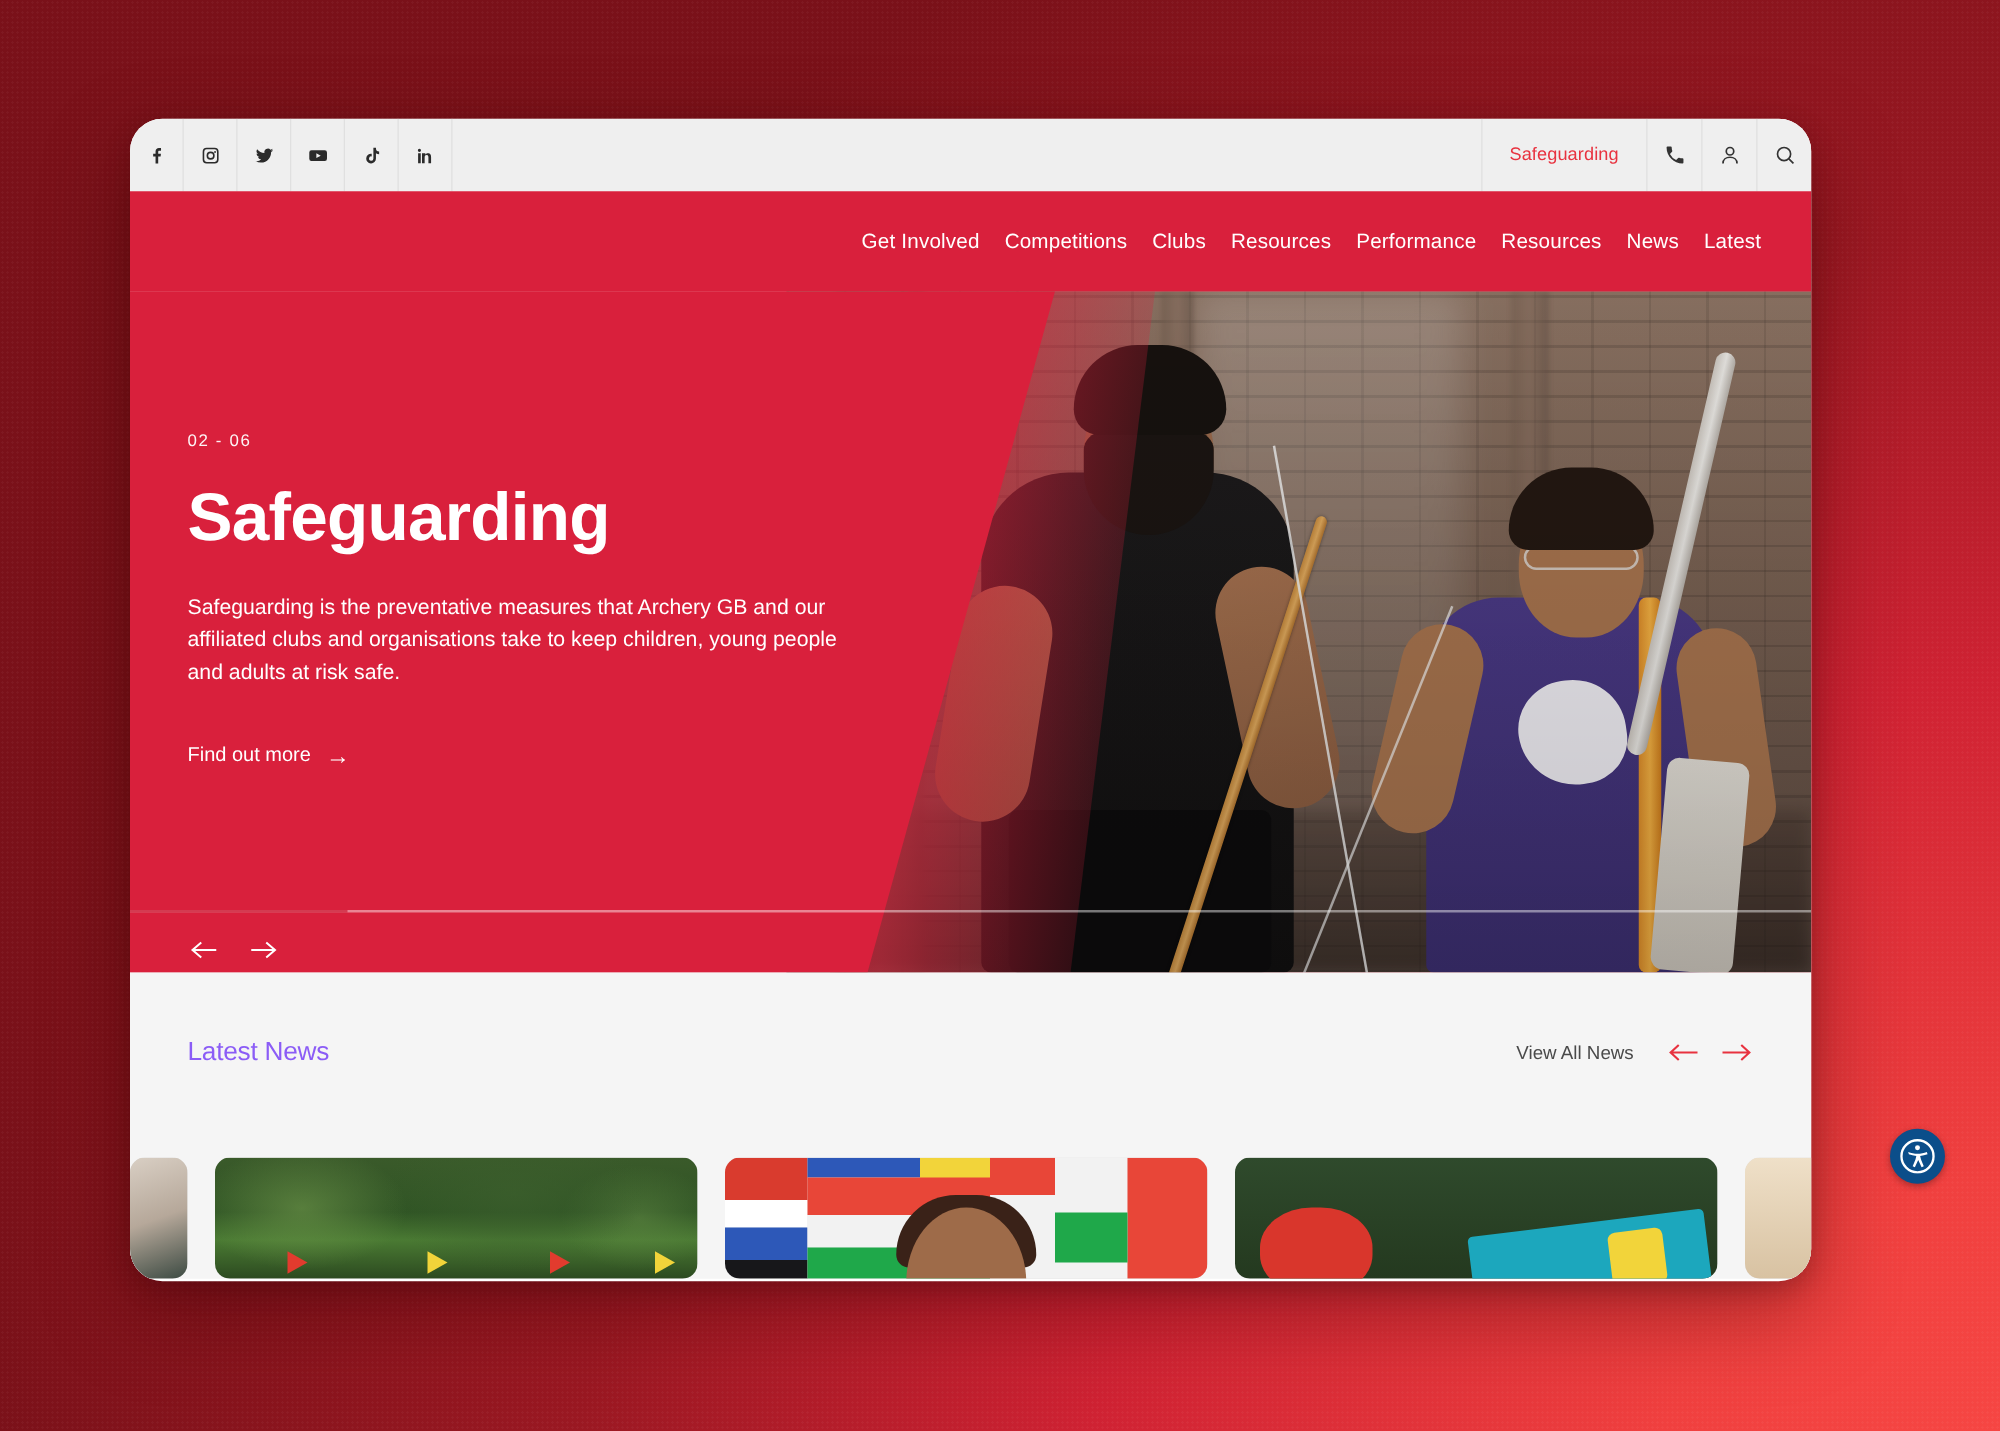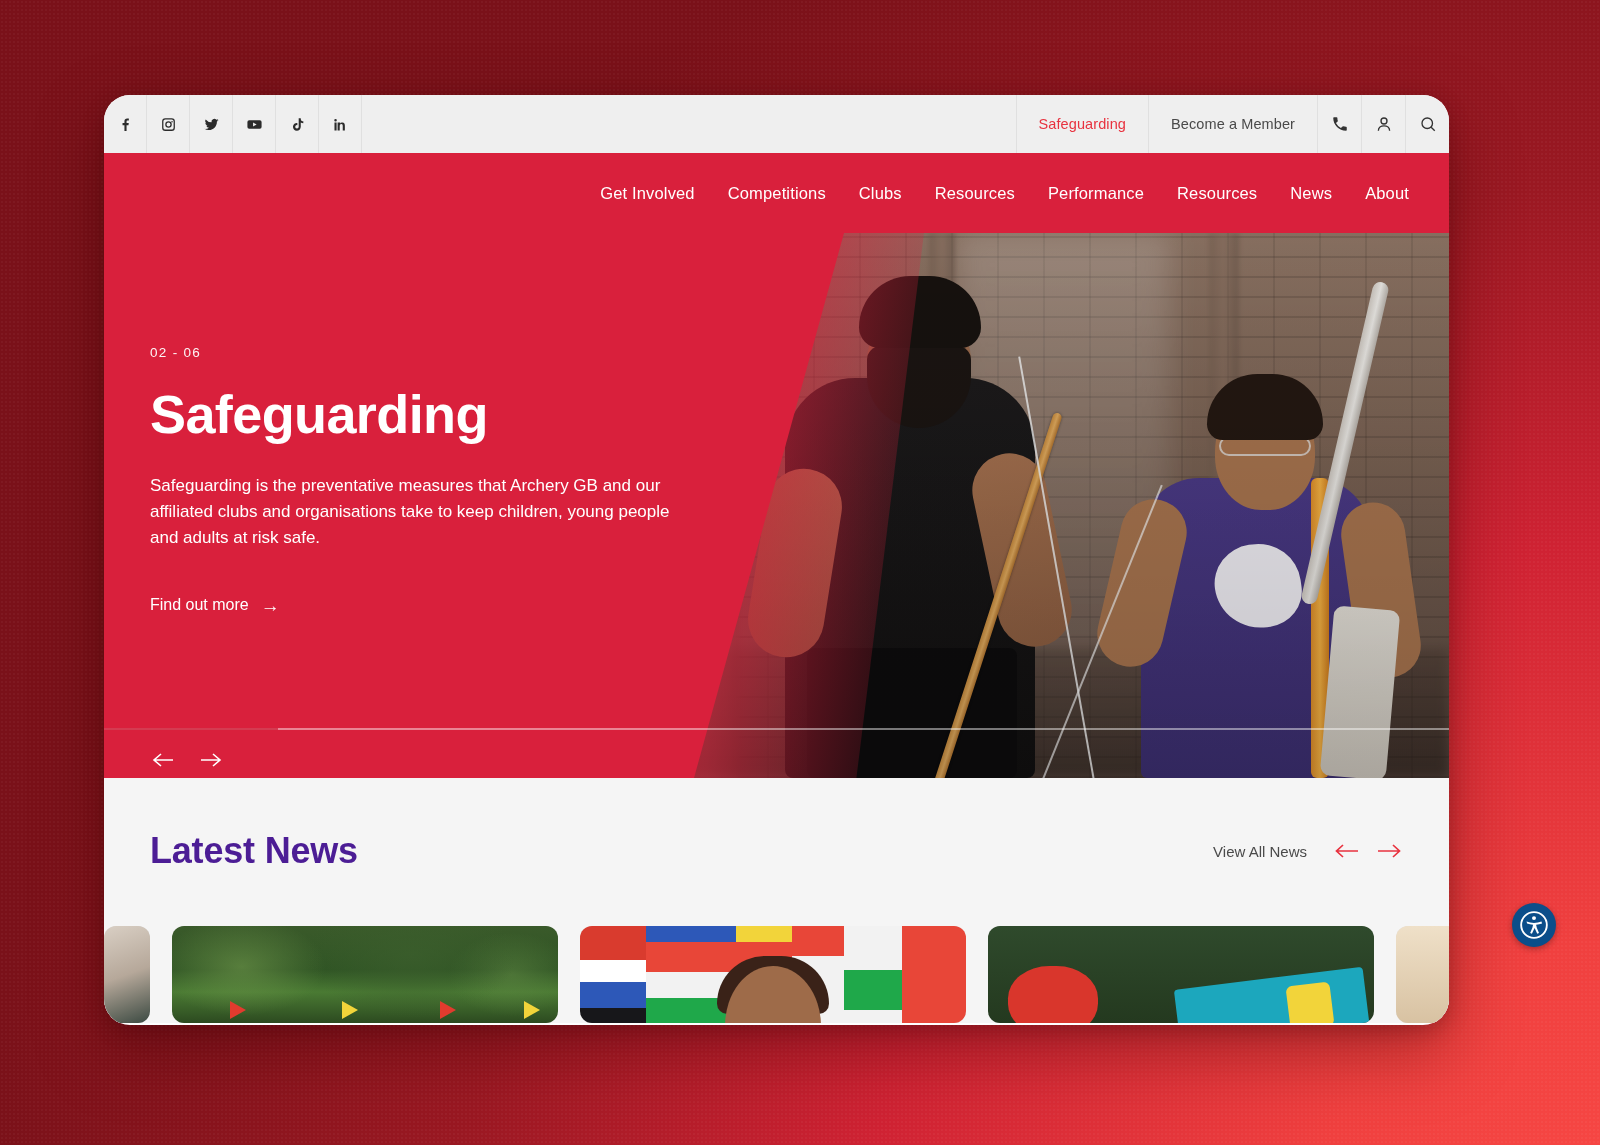--- a/index.html
+++ b/index.html
@@ -75,21 +75,21 @@
     display:flex; align-items:center;
     padding:0 40px 0 44px;
     position:relative; z-index:3;
   }
   .logo{
     width:220px; height:62px; position:relative; flex:0 0 auto;
   }
   .logo svg{ width:100%; height:100%; overflow:visible; }
   .nav-items{
     margin-left:auto;
-    display:flex; align-items:center; gap:33px;
+    display:flex; align-items:center; gap:20px;
   }
   .nav-item{
     color:#fff; font-size:16.5px; cursor:pointer; white-space:nowrap;
     letter-spacing:.15px;
   }
 
   
   .hero{
     position:relative;
     height:545px;
@@ -283,21 +283,21 @@
     position:relative;
     background:#f5f5f5;
     height:245px;
     padding:0 46px;
   }
   .news-head{
     display:flex; align-items:center;
     padding-top:52px;
   }
   .news-title{
-    color:#4c1d95; font-size:36px; font-weight:700; letter-spacing:-.2px;
+    color:#8b5cf6; font-size:21px; font-weight:400; letter-spacing:-.2px;
   }
   .news-head-right{
     margin-left:auto; display:flex; align-items:center; gap:26px;
   }
   .view-all{ font-size:15px; color:#4a4a4a; cursor:pointer; }
   .news-arrows{ display:flex; gap:14px; }
   .news-arrows svg{ width:28px; height:20px; stroke:#e8323f; fill:none; stroke-width:1.7; cursor:pointer; }
 
   .cards{
     position:absolute; left:0; right:0; bottom:0; top:148px;
@@ -403,21 +403,20 @@
       <div class="social">
         <svg viewBox="0 0 24 24">
             <path d="M5 4.2a1.8 1.8 0 1 1 0 3.6 1.8 1.8 0 0 1 0-3.6zM3.5 9.2h3v11.3h-3V9.2zm5.3 0h2.88v1.55h.04c.4-.76 1.38-1.56 2.84-1.56 3.04 0 3.6 2 3.6 4.6v6.7h-3v-5.94c0-1.42-.02-3.24-1.97-3.24-1.98 0-2.28 1.54-2.28 3.13v6.05h-3V9.2z"></path>
           </svg>
       </div>
     </div>
 
     <div class="utility-spacer"></div>
 
     <div class="util-link accent">Safeguarding</div>
-    <div class="util-link">Become a Member</div>
 
     <div class="util-icon">
       <svg viewBox="0 0 24 24">
           <path d="M6.6 10.8a15.1 15.1 0 0 0 6.6 6.6l2.2-2.2a1 1 0 0 1 1-.25 11.4 11.4 0 0 0 3.6.57 1 1 0 0 1 1 1V20a1 1 0 0 1-1 1C10.8 21 3 13.2 3 3.9a1 1 0 0 1 1-1h3.5a1 1 0 0 1 1 1c0 1.25.2 2.46.57 3.6a1 1 0 0 1-.25 1l-2.2 2.3z" fill="#333" stroke="none"></path>
         </svg>
     </div>
     <div class="util-icon">
       <svg viewBox="0 0 24 24">
           <circle cx="12" cy="8" r="4"></circle>
           <path d="M4.5 21c0-4.2 3.4-6.6 7.5-6.6s7.5 2.4 7.5 6.6"></path>
@@ -433,21 +432,21 @@
 
   <div class="mainnav">
     <div class="nav-items">
       <div class="nav-item">Get Involved</div>
       <div class="nav-item">Competitions</div>
       <div class="nav-item">Clubs</div>
       <div class="nav-item">Resources</div>
       <div class="nav-item">Performance</div>
       <div class="nav-item">Resources</div>
       <div class="nav-item">News</div>
-      <div class="nav-item">About</div>
+      <div class="nav-item">Latest</div>
     </div>
   </div>
 
   <div class="hero">
 
     <div class="hero-photo">
       <div class="photo-bg"></div>
       <div class="pillar" style="left:40px;width:70px;"></div>
       <div class="pillar" style="left:300px;width:26px;opacity:.5;"></div>
       <div class="pillar" style="right:210px;width:30px;opacity:.45;"></div>

